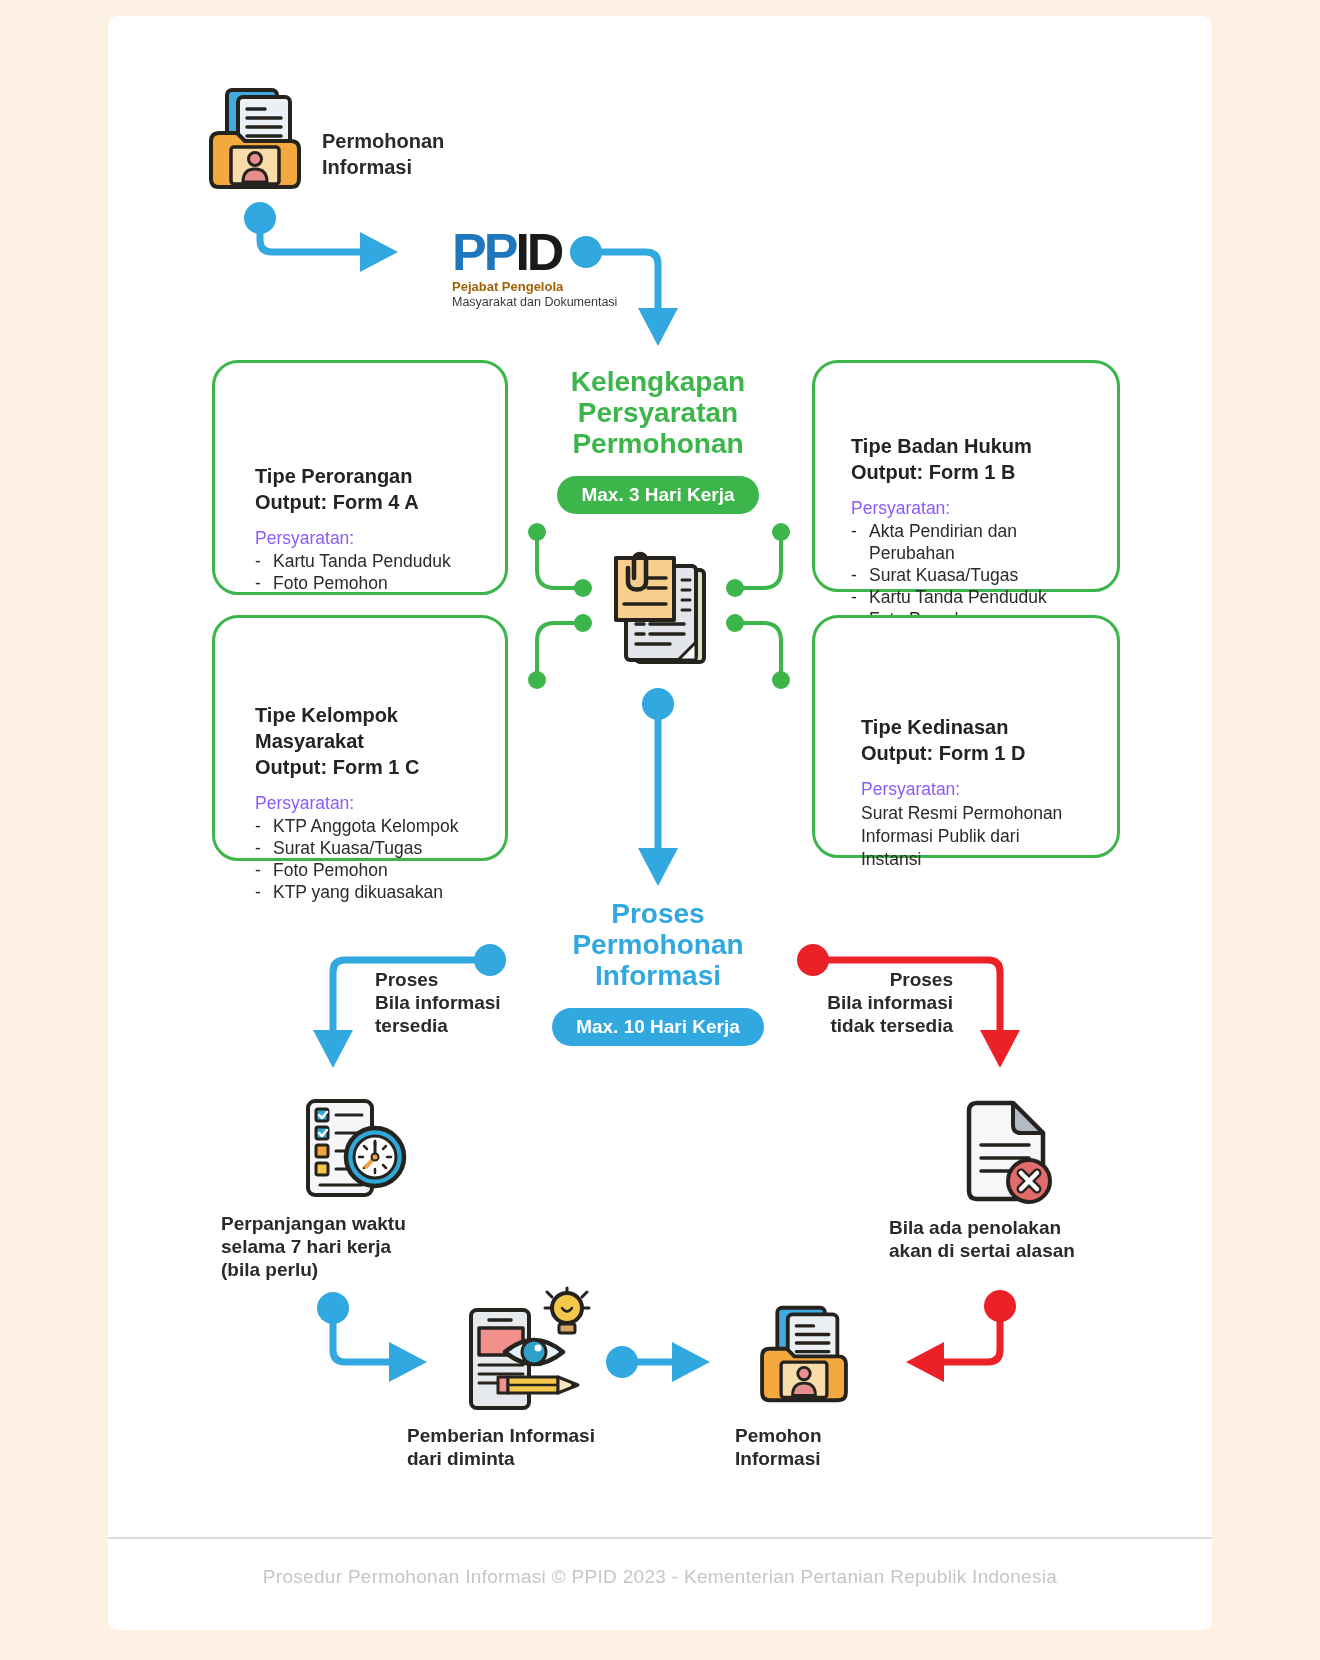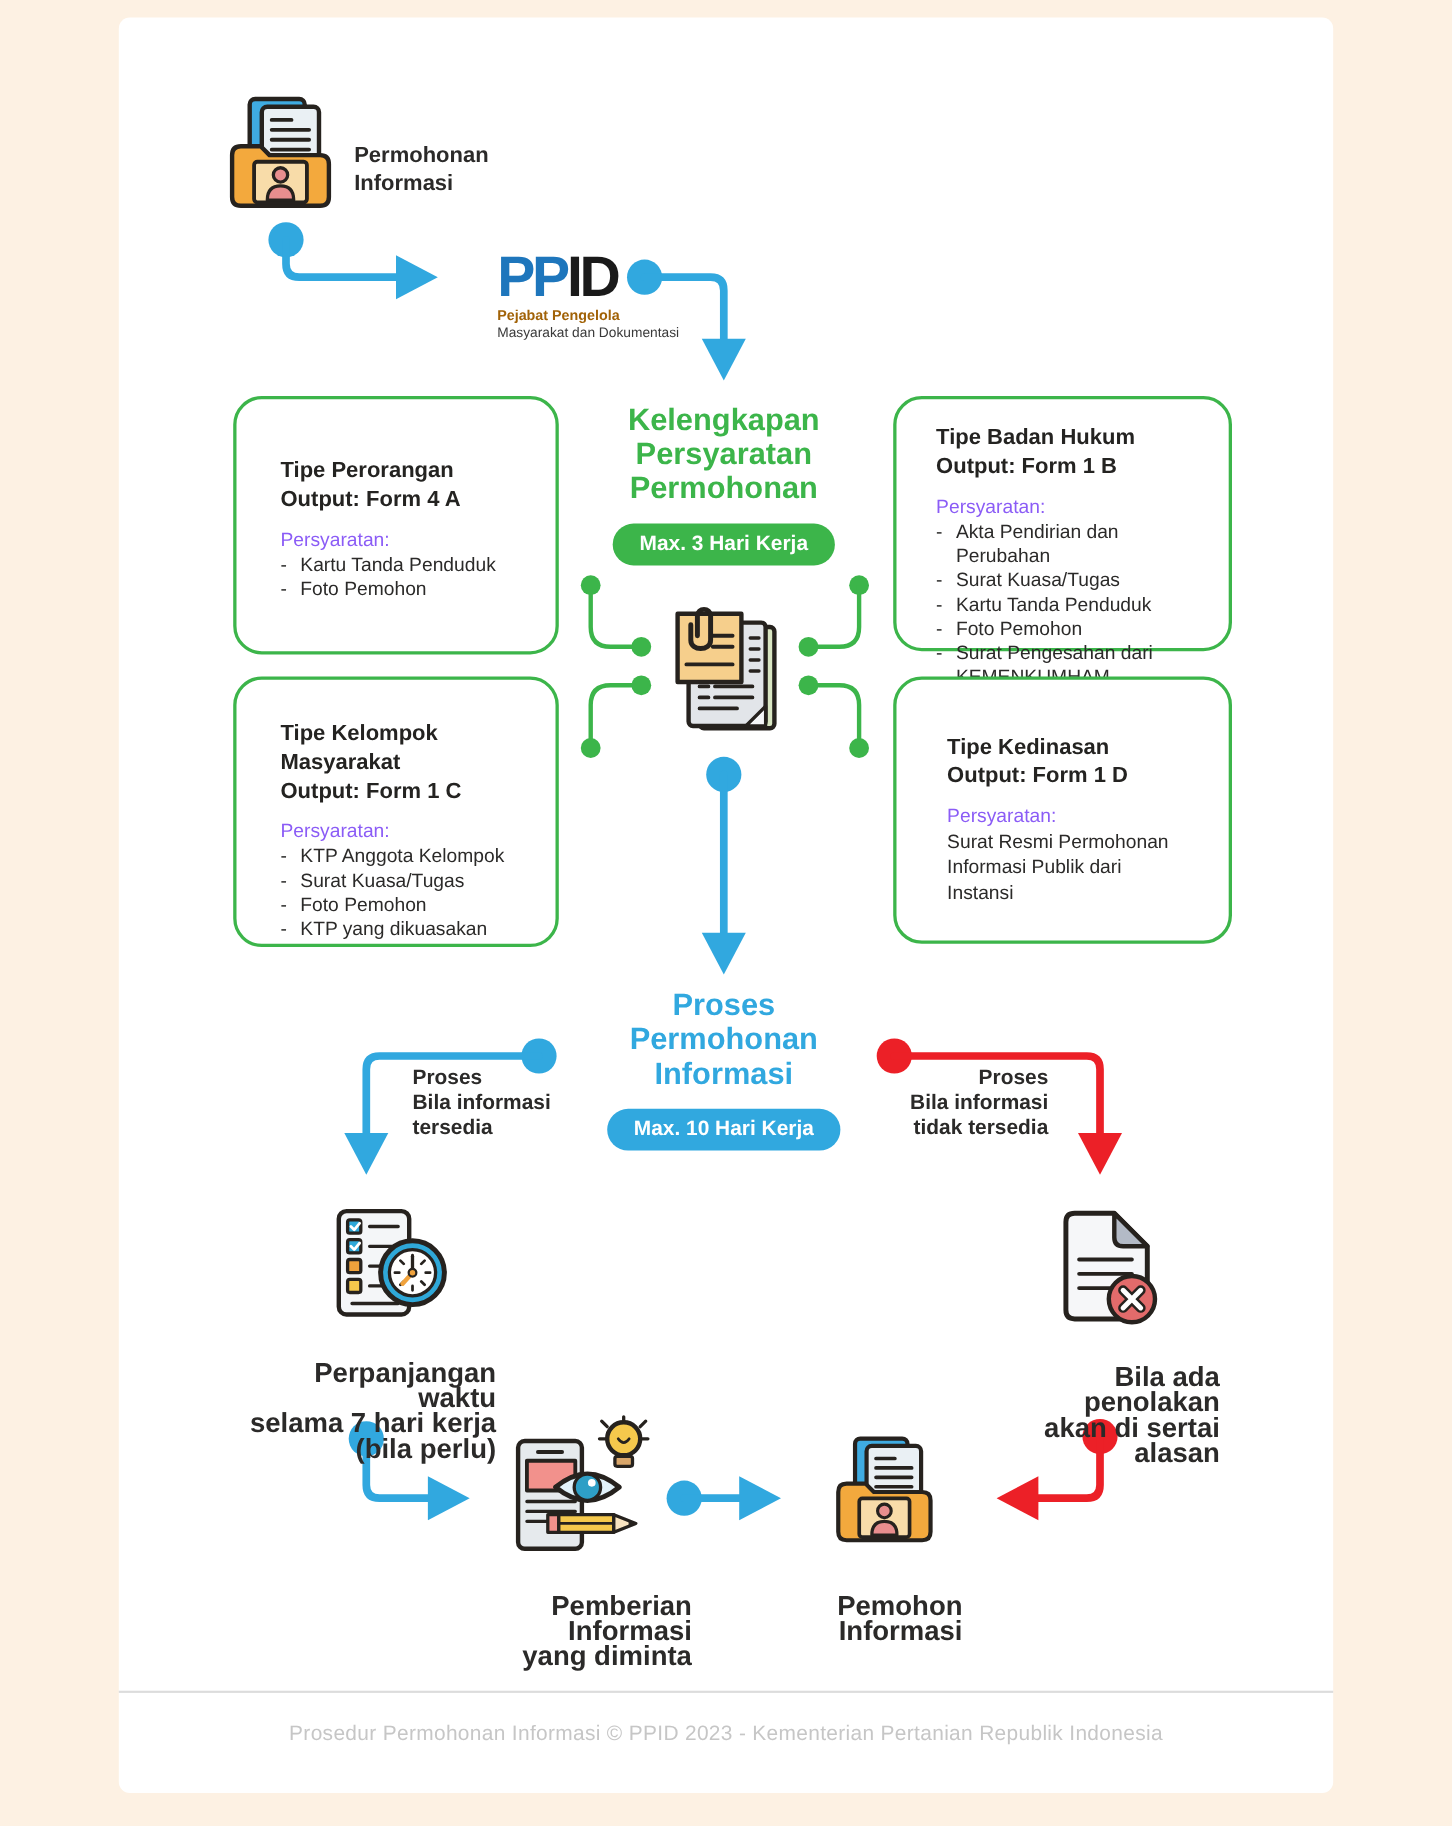--- a/index.html
+++ b/index.html
@@ -47,33 +47,33 @@
 
   
   .req-box{
     border:3.5px solid #3CB54A;border-radius:26px;background:#fff;
     box-sizing:border-box;
   }
   .box-a{left:212px;top:360px;width:296px;height:235px;padding:52px 18px 0 40px;}
   .box-b{left:812px;top:360px;width:308px;height:232px;padding:22px 14px 0 36px;}
   .box-c{left:212px;top:615px;width:296px;height:246px;padding:36px 18px 0 40px;}
   .box-d{left:812px;top:615px;width:308px;height:243px;padding:48px 14px 0 46px;}
-  .req-title{font-size:20px;font-weight:700;line-height:26px;color:#242321;}
+  .req-title{font-size:20px;font-weight:700;line-height:26px;color:#242321;margin-top:48px;}
   .req-label{font-size:17.5px;font-weight:500;line-height:22px;margin-top:12px;color:#8b5cf6;}
   .req-list{margin-top:1px;}
   .req-item{display:flex;font-size:17.5px;font-weight:500;line-height:22px;color:#2B2A29;}
   .req-item .dash{width:18px;flex:0 0 18px;}
   .req-note{font-size:17.5px;font-weight:500;line-height:23px;color:#2B2A29;margin-top:2px;}
 
   
   .branch-label{font-size:19px;font-weight:600;line-height:23px;color:#2B2A29;}
   .branch-left{left:375px;top:968px;text-align:left;}
   .branch-right{left:753px;top:968px;width:200px;text-align:right;}
   .caption{
-    font-size:25px;font-weight:600;line-height:23px;color:#2B2A29;text-align:right;margin-top:25px;
+    font-size:19px;font-weight:600;line-height:23px;color:#2B2A29;text-align:left;
   }
   .cap-extension{left:221px;top:1212px;width:230px;}
   .cap-rejection{left:889px;top:1216px;width:220px;}
   .cap-delivery{left:407px;top:1424px;width:222px;}
   .cap-requester{left:735px;top:1424px;width:140px;}
 
   
   .divider{left:108px;top:1537px;width:1104px;height:2px;background:#DCDCDC;}
   .footer-text{
     left:108px;top:1566px;width:1104px;text-align:center;
@@ -343,21 +343,21 @@
       <circle cx="71" cy="66" r="12" fill="#2E9FC6" stroke-width="3"></circle>
       <circle cx="75" cy="62" r="3.5" fill="#FFFFFF" stroke="none"></circle>
       <rect x="35" y="91" width="10" height="16" fill="#F2918C" stroke-width="3"></rect>
       <rect x="45" y="91" width="50" height="16" fill="#F5C84C" stroke-width="3"></rect>
       <path d="M45,99 H95" stroke-width="2.5" fill="none"></path>
       <path d="M95,91 L115,99 L95,107 Z" fill="#F8E3C0" stroke-width="3"></path>
       <path d="M109,96.5 L115,99 L109,101.5 Z" fill="#26221E" stroke-width="1"></path>
     </g>
   </svg>
   <div class="abs caption cap-delivery pre">Pemberian Informasi
-yang diminta</div>
+dari diminta</div>
 
   <svg class="abs" style="left:756px;top:1303px" width="96" height="102" viewBox="0 0 100 107">
     <g stroke="#26221E" stroke-width="4" stroke-linejoin="round" stroke-linecap="round">
       <rect x="22" y="5" width="50" height="58" rx="5" fill="#3FABE1"></rect>
       <rect x="33" y="12" width="52" height="56" rx="5" fill="#EAF0F4"></rect>
       <path d="M42,24 H60 M42,33 H76 M42,42 H76 M42,51 H76" stroke-width="3.5" fill="none"></path>
       <path d="M6,56 Q6,48 14,48 H32 L40,56 H86 Q94,56 94,64 V94 Q94,102 86,102 H14 Q6,102 6,94 Z" fill="#F3A93D"></path>
       <rect x="26" y="62" width="48" height="37" rx="3" fill="#F8DCA9" stroke-width="3.5"></rect>
       <circle cx="50" cy="74" r="6.5" fill="#E88E8E" stroke-width="3"></circle>
       <path d="M38,97 Q38,84 50,84 Q62,84 62,97 Z" fill="#E88E8E" stroke-width="3"></path>

